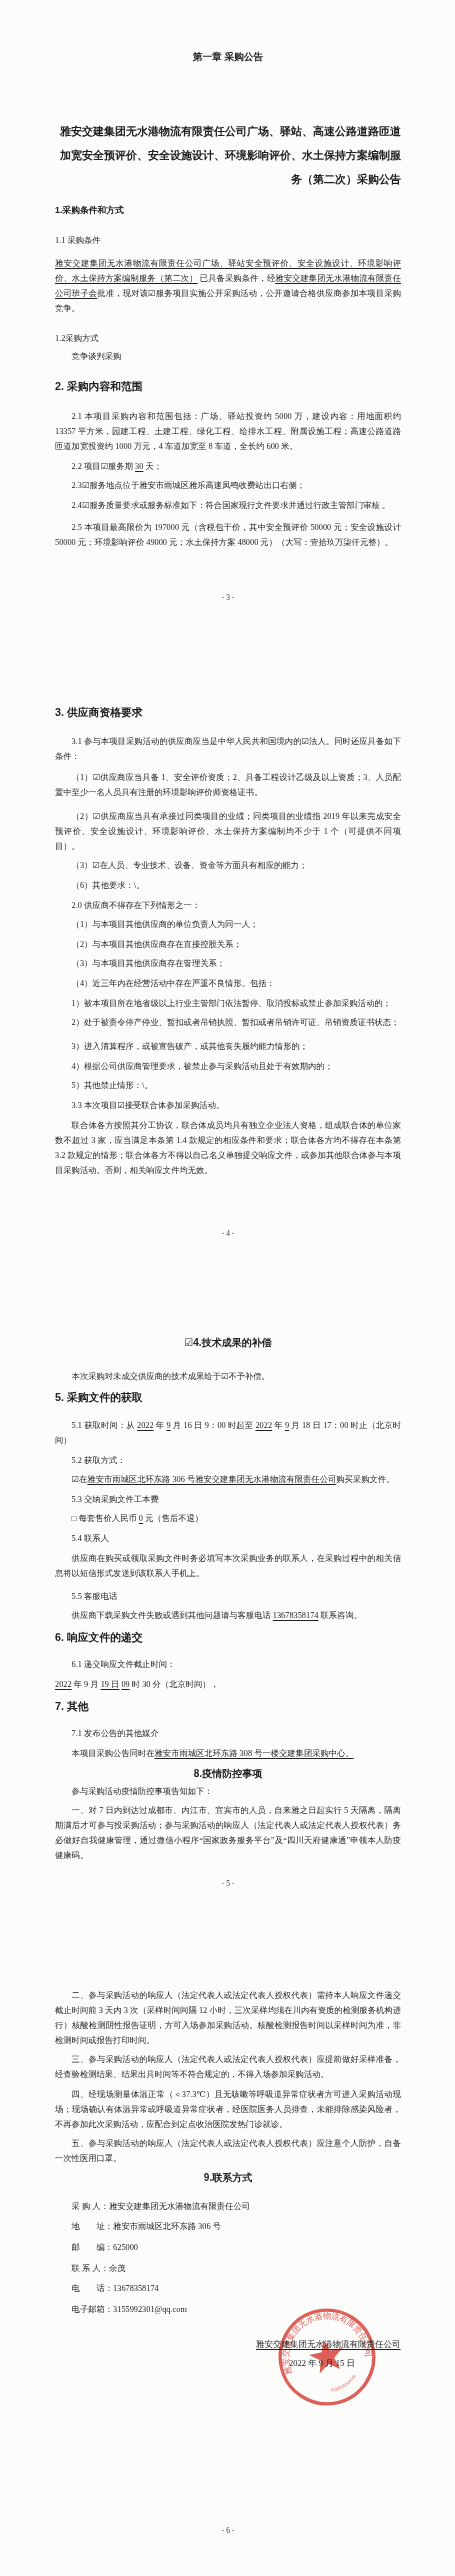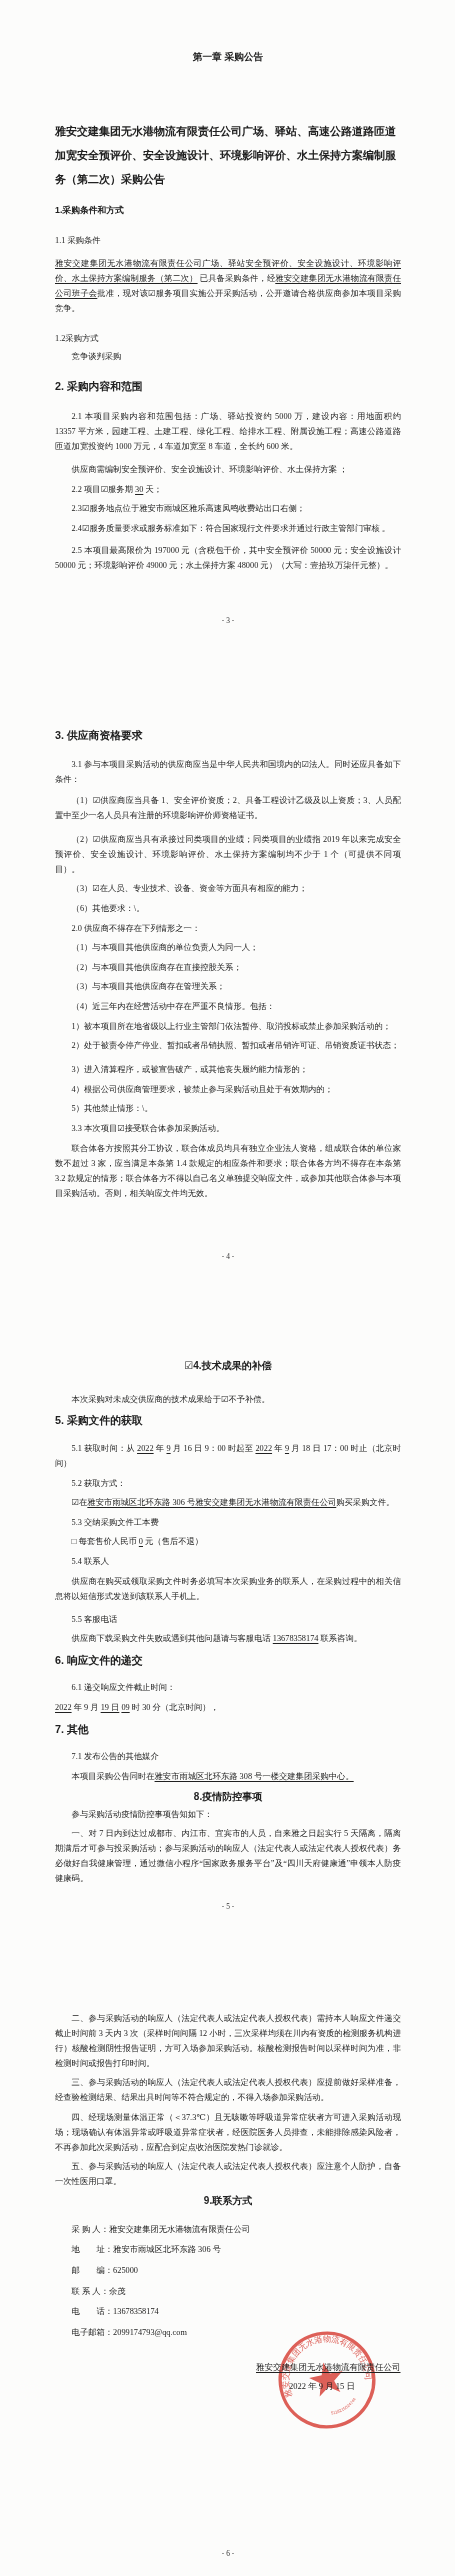--- a/index.html
+++ b/index.html
@@ -7,21 +7,21 @@
     width:456px; height:2576px; margin:0 auto; position:relative; overflow:hidden;
     background:#fcfcfb; color:#212121; box-sizing:border-box;
     padding:50px 55px 0 55px;
     font-family:"Liberation Serif","DejaVu Serif",serif;
     font-size:8.3px;
   }
   p { margin:0; line-height:15px; text-align:justify; }
   .indent { text-indent:2em; }
   .u { text-decoration:underline; text-underline-offset:1.7px; }
   .chapter { text-align:center; font-family:"Liberation Sans","DejaVu Sans",sans-serif; font-weight:bold; font-size:9.7px; line-height:13.7px; }
-  .title { text-align:left; font-family:"Liberation Sans","DejaVu Sans",sans-serif; font-weight:bold; font-size:11px; line-height:24px; margin-top:55px; }
+  .title { text-align:right; font-family:"Liberation Sans","DejaVu Sans",sans-serif; font-weight:bold; font-size:11px; line-height:24px; margin-top:55px; }
   .hA { font-family:"Liberation Sans","DejaVu Sans",sans-serif; font-weight:bold; font-size:8.8px; line-height:12.5px; }
   .hB { font-family:"Liberation Sans","DejaVu Sans",sans-serif; font-weight:bold; font-size:10.8px; line-height:16px; }
   .hC { font-family:"Liberation Sans","DejaVu Sans",sans-serif; font-weight:bold; font-size:10px; line-height:15px;text-align:center; }
   .pagenum { text-align:center; font-size:7.4px; line-height:11.4px; color:#333; }
   .sign-wrap { position:relative; height:194px; }
   .sign-company { position:absolute; top:21.6px; left:201px; font-size:8.5px; white-space:nowrap; }
   .sign-date { position:absolute; top:41px; left:234px; font-size:8.5px; white-space:nowrap; }
   .stamp { position:absolute; top:-14.2px; left:218px; width:108px; height:108px; opacity:.85; transform:rotate(-12deg); }
   .contact-row { line-height:15px; margin-top:5.7px; }
 </style>
@@ -34,21 +34,20 @@
   <div class="title">雅安交建集团无水港物流有限责任公司广场、驿站、高速公路道路匝道加宽安全预评价、安全设施设计、环境影响评价、水土保持方案编制服务（第二次）采购公告</div>
 
   <div class="hA" style="margin-top:13.7px">1.采购条件和方式</div>
   <p style="margin-top:16px">1.1 采购条件</p>
   <p style="margin-top:8px"><span class="u">雅安交建集团无水港物流有限责任公司广场、驿站安全预评价、安全设施设计、环境影响评价、水土保持方案编制服务（第二次）</span><span> 已具备采购条件，经</span><span class="u">雅安交建集团无水港物流有限责任公司班子会</span><span>批准，现对该☑服务项目实施公开采购活动，公开邀请合格供应商参加本项目采购竞争。</span></p>
   <p style="margin-top:15px">1.2采购方式</p>
   <p class="indent" style="margin-top:3.4px">竞争谈判采购</p>
 
   <div class="hB" style="margin-top:14px">2. 采购内容和范围</div>
   <p class="indent" style="margin-top:15px">2.1 本项目采购内容和范围包括：广场、驿站投资约 5000 万，建设内容：用地面积约 13357 平方米，园建工程、土建工程、绿化工程、给排水工程、附属设施工程；高速公路道路匝道加宽投资约 1000 万元，4 车道加宽至 8 车道，全长约 600 米。</p>
-  <p class="indent" style="margin-top:8px">供应商需编制安全预评价、安全设施设计、环境影响评价、水土保持方案 ；</p>
   <p class="indent" style="margin-top:4.6px"><span>2.2 项目☑服务期 </span><span class="u">30</span><span> 天；</span></p>
   <p class="indent" style="margin-top:4.6px">2.3☑服务地点位于雅安市雨城区雅乐高速凤鸣收费站出口右侧；</p>
   <p class="indent" style="margin-top:4.6px">2.4☑服务质量要求或服务标准如下：符合国家现行文件要求并通过行政主管部门审核 。</p>
   <p class="indent" style="margin-top:7px">2.5 本项目最高限价为 197000 元（含税包干价，其中安全预评价 50000 元；安全设施设计 50000 元；环境影响评价 49000 元；水土保持方案 48000 元）（大写：壹拾玖万柒仟元整）。</p>
 
   <div class="pagenum" style="margin-top:42px">- 3 -</div>
 
   <div class="hB" style="margin-top:101px">3.  供应商资格要求</div>
   <p class="indent" style="margin-top:13.7px">3.1 参与本项目采购活动的供应商应当是中华人民共和国境内的☑法人。同时还应具备如下条件：</p>
   <p class="indent" style="margin-top:5.7px">（1）☑供应商应当具备 1、安全评价资质；2、具备工程设计乙级及以上资质；3、人员配置中至少一名人员具有注册的环境影响评价师资格证书。</p>
@@ -102,21 +101,21 @@
   <p class="indent" style="margin-top:4.6px">三、参与采购活动的响应人（法定代表人或法定代表人授权代表）应提前做好采样准备，经查验检测结果、结果出具时间等不符合规定的，不得入场参加采购活动。</p>
   <p class="indent" style="margin-top:4.6px">四、经现场测量体温正常（＜37.3℃）且无咳嗽等呼吸道异常症状者方可进入采购活动现场；现场确认有体温异常或呼吸道异常症状者，经医院医务人员排查，未能排除感染风险者，不再参加此次采购活动，应配合到定点收治医院发热门诊就诊。</p>
   <p class="indent" style="margin-top:4.6px">五、参与采购活动的响应人（法定代表人或法定代表人授权代表）应注意个人防护，自备一次性医用口罩。</p>
 
   <div class="hC" style="margin-top:3.4px">9.联系方式</div>
   <p class="indent contact-row" style="margin-top:13.7px"><span>采 购 人：</span><span>雅安交建集团无水港物流有限责任公司</span></p>
   <p class="indent contact-row"><span>地　　址：</span><span>雅安市雨城区北环东路 306 号</span></p>
   <p class="indent contact-row"><span>邮　　编：</span><span>625000</span></p>
   <p class="indent contact-row"><span>联 系 人：</span><span>余茂</span></p>
   <p class="indent contact-row"><span>电　　话：</span><span>13678358174</span></p>
-  <p class="indent contact-row"><span>电子邮箱：</span><span>2099174793@qq.com</span></p>
+  <p class="indent contact-row"><span>电子邮箱：</span><span>3155992301@qq.com</span></p>
 
   <div class="sign-wrap">
     <svg class="stamp" viewBox="0 0 180 180" style="font-size:14.5px">
       <circle cx="90" cy="90" r="78" fill="none" stroke="#d8453c" stroke-width="5.5"></circle>
       <path id="stampTextArc" d="M 29.9 111.9 A 64 64 0 1 1 150.1 111.9" fill="none"></path>
       <path id="stampNumArc" d="M 70.2 144.5 A 58 58 0 0 0 140.2 119" fill="none"></path>
       <polygon points="90,60 97,80.3 118.5,80.7 101.4,93.7 107.6,114.3 90,102 72.4,114.3 78.6,93.7 61.5,80.7 83,80.3" fill="#d8453c"></polygon>
       <text font-size="13.5" fill="#d8453c" font-family="Liberation Sans, sans-serif">
         <textPath href="#stampTextArc" startOffset="50%" text-anchor="middle">雅安交建集团无水港物流有限责任公司</textPath>
       </text>

